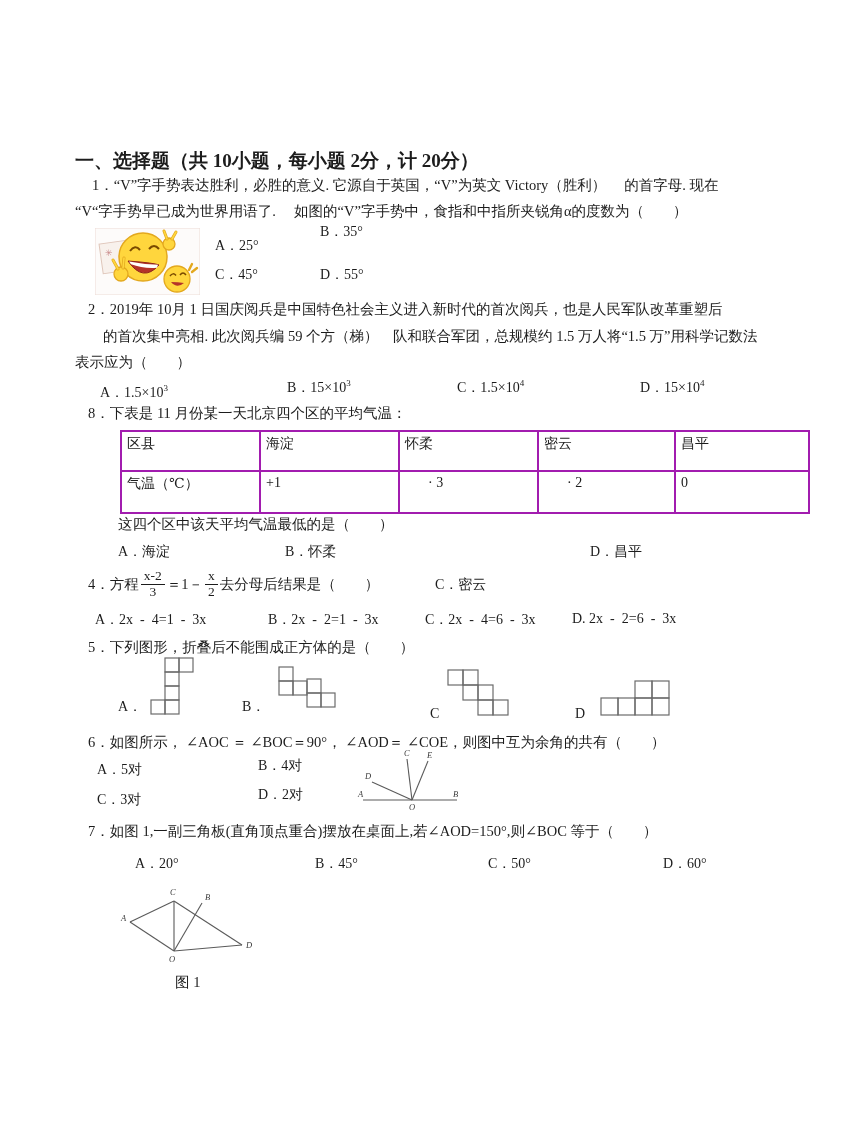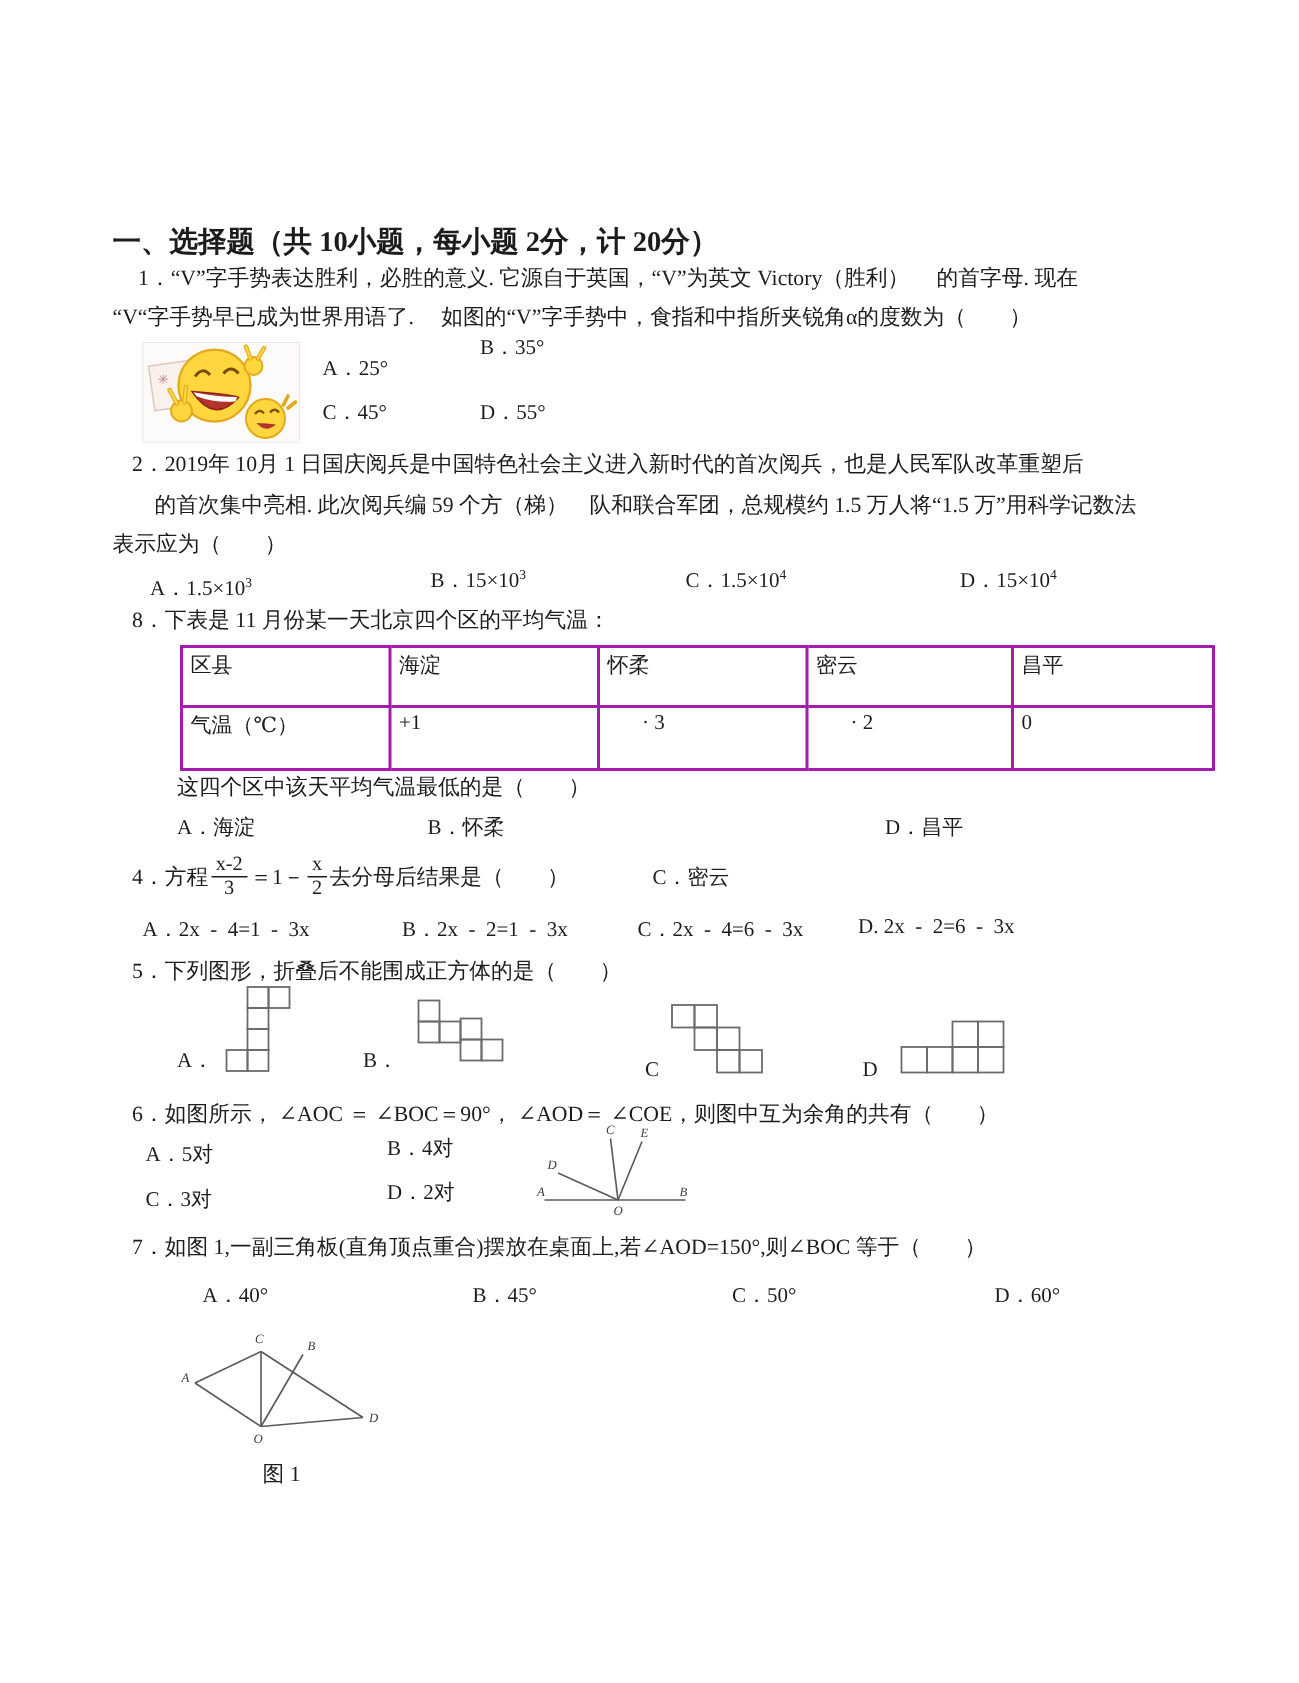--- a/index.html
+++ b/index.html
@@ -183,21 +183,21 @@
     <text class="figlabel" x="3" y="51">A</text>
     <text class="figlabel" x="98" y="51">B</text>
     <text class="figlabel" x="49" y="10">C</text>
     <text class="figlabel" x="72" y="12">E</text>
     <text class="figlabel" x="10" y="33">D</text>
     <text class="figlabel" x="54" y="64">O</text>
   </svg>
 
   <div class="abs body-txt" style="left:88px;top:822px;">7．如图 1,一副三角板(直角顶点重合)摆放在桌面上,若∠AOD=150°,则∠BOC 等于（　　）</div>
 
-  <span class="abs opt" style="left:135px;top:855px;">A．40°</span>
+  <span class="abs opt" style="left:135px;top:855px;">A．20°</span>
   <span class="abs opt" style="left:315px;top:855px;">B．45°</span>
   <span class="abs opt" style="left:488px;top:855px;">C．50°</span>
   <span class="abs opt" style="left:663px;top:855px;">D．60°</span>
 
   <svg class="abs" style="left:110px;top:883px;" width="170" height="90">
     <line class="figline" x1="20" y1="39" x2="64" y2="18"></line>
     <line class="figline" x1="20" y1="39" x2="64" y2="68"></line>
     <line class="figline" x1="64" y1="68" x2="64" y2="18"></line>
     <line class="figline" x1="64" y1="68" x2="92" y2="20"></line>
     <line class="figline" x1="64" y1="68" x2="132" y2="62"></line>

